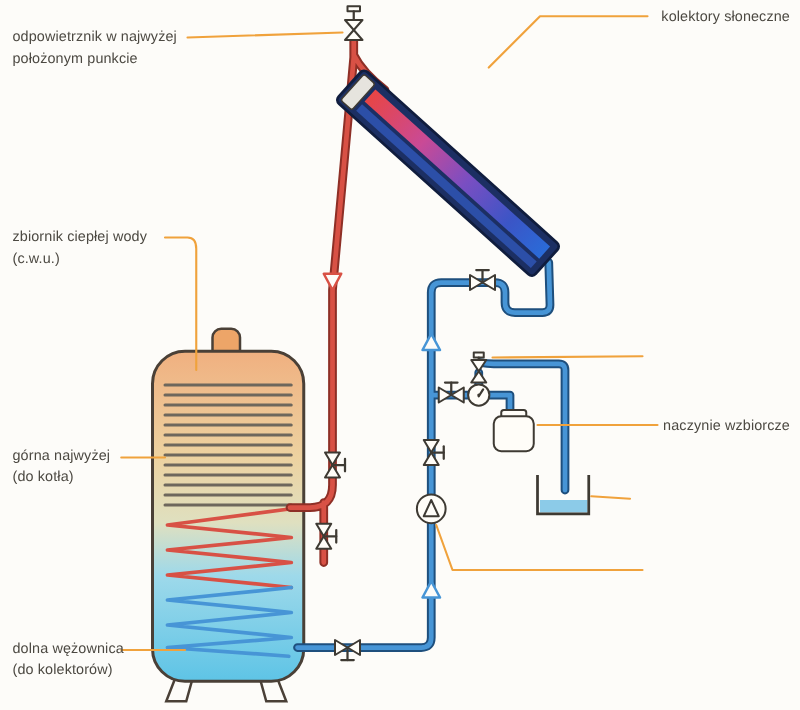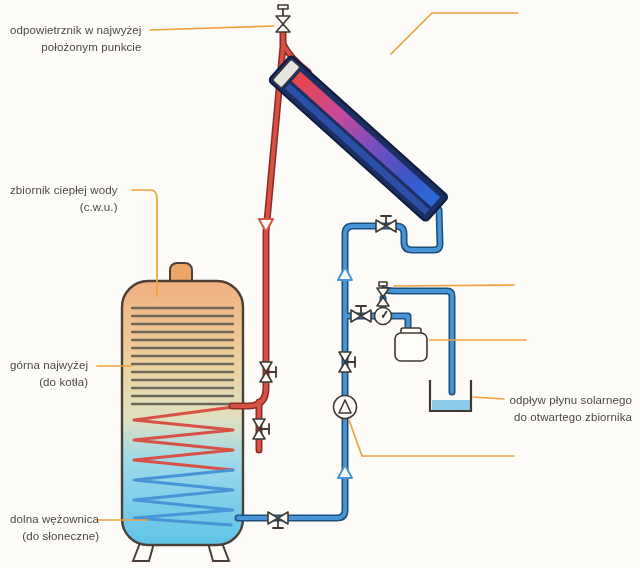--- a/index.html
+++ b/index.html
@@ -5,21 +5,21 @@
   * { margin:0; padding:0; box-sizing:border-box; }
   html,body { background:#ffffff; }
   .stage{
     position:relative; width:640px; height:568px;
     background:#fdfcf9; overflow:hidden;
     font-family:"Liberation Sans", sans-serif;
   }
   .stage svg{ position:absolute; left:0; top:0; display:block; }
   .lbl{
     position:absolute; font-size:11.5px; line-height:1.5;
-    color:#4c4942; white-space:pre-line; letter-spacing:.1px;text-align:right;
+    color:#4c4942; white-space:pre-line; letter-spacing:.1px;
   }
   .lbl.r{ text-align:right; }
   .pipe-out{ fill:none; stroke-width:7;   stroke-linecap:round; stroke-linejoin:round; }
   .pipe-in { fill:none; stroke-width:3.8; stroke-linecap:round; stroke-linejoin:round; }
   .sym     { fill:#fffdf8; stroke:#3e3a33; stroke-width:1.6; stroke-linejoin:round; }
   .symline { stroke:#3e3a33; stroke-width:1.8; stroke-linecap:round; fill:none; }
   .leader  { fill:none; stroke-width:1.7; stroke-linecap:round; stroke-linejoin:round; }
   .coil-gray{ fill:none; stroke:#6e675c; stroke-width:2.4; stroke-linecap:round; }
   .coil    { fill:none; stroke-width:3; stroke-linecap:round; stroke-linejoin:round; }
   .arrow   { fill:#fdfcf9; stroke-width:2; stroke-linejoin:round; }
@@ -147,17 +147,17 @@
   </g>
 </svg>
 
 <div class="lbl" style="left:10px; top:22px">odpowietrznik w najwyżej
 położonym punkcie</div>
 <div class="lbl" style="left:10px; top:182px">zbiornik ciepłej wody
 (c.w.u.)</div>
 <div class="lbl" style="left:10px; top:357px">górna najwyżej
 (do kotła)</div>
 <div class="lbl" style="left:10px; top:511px">dolna wężownica
-(do słoneczne)</div>
-<div class="lbl r" style="right:8px; top:392px">odpływ płynu solarnego
-do otwartego zbiornika</div>
+(do kolektorów)</div>
+<div class="lbl r" style="right:8px; top:6px">kolektory słoneczne</div>
+<div class="lbl r" style="right:8px; top:333px">naczynie wzbiorcze</div>
 
 </div>
 
 </body></html>

